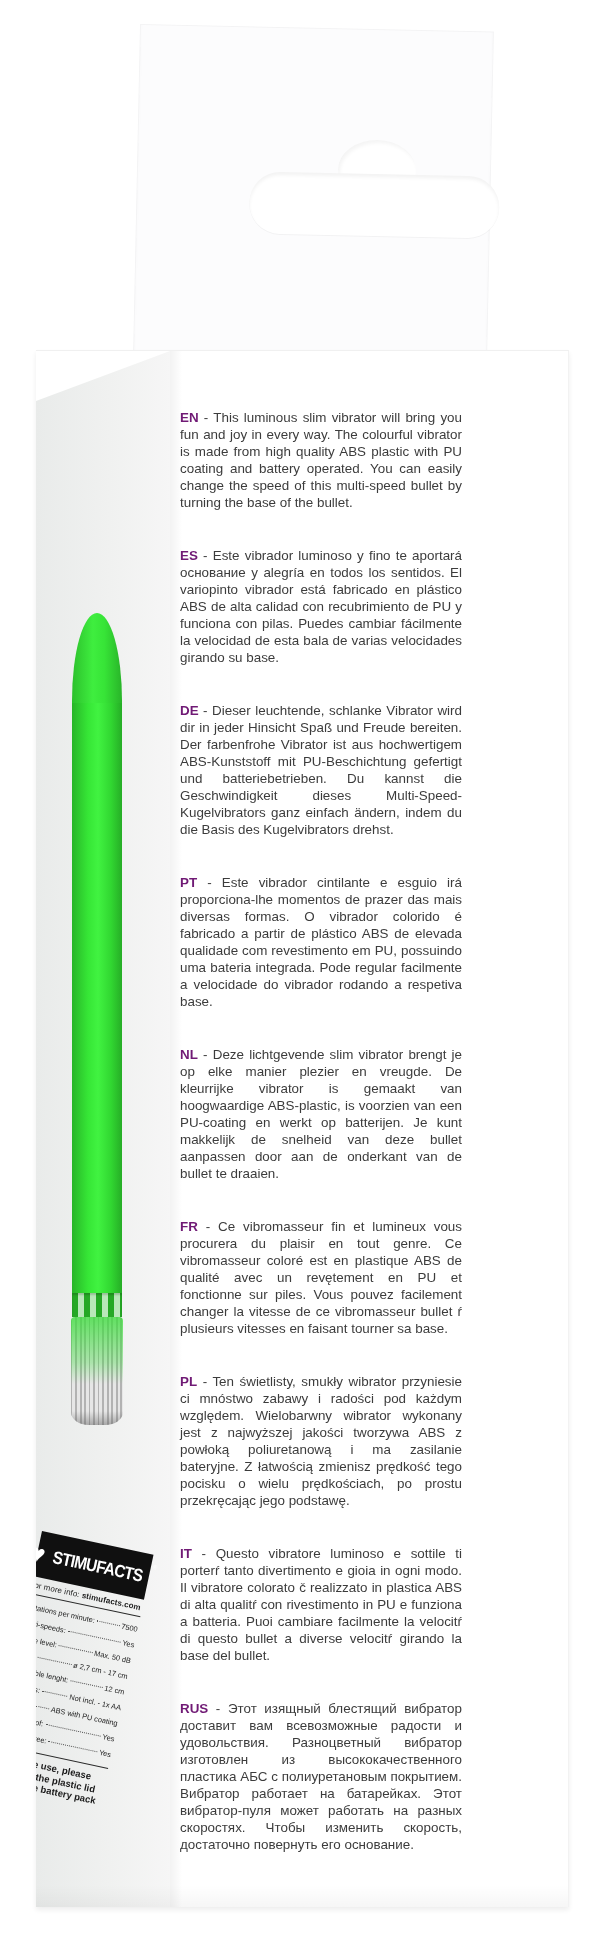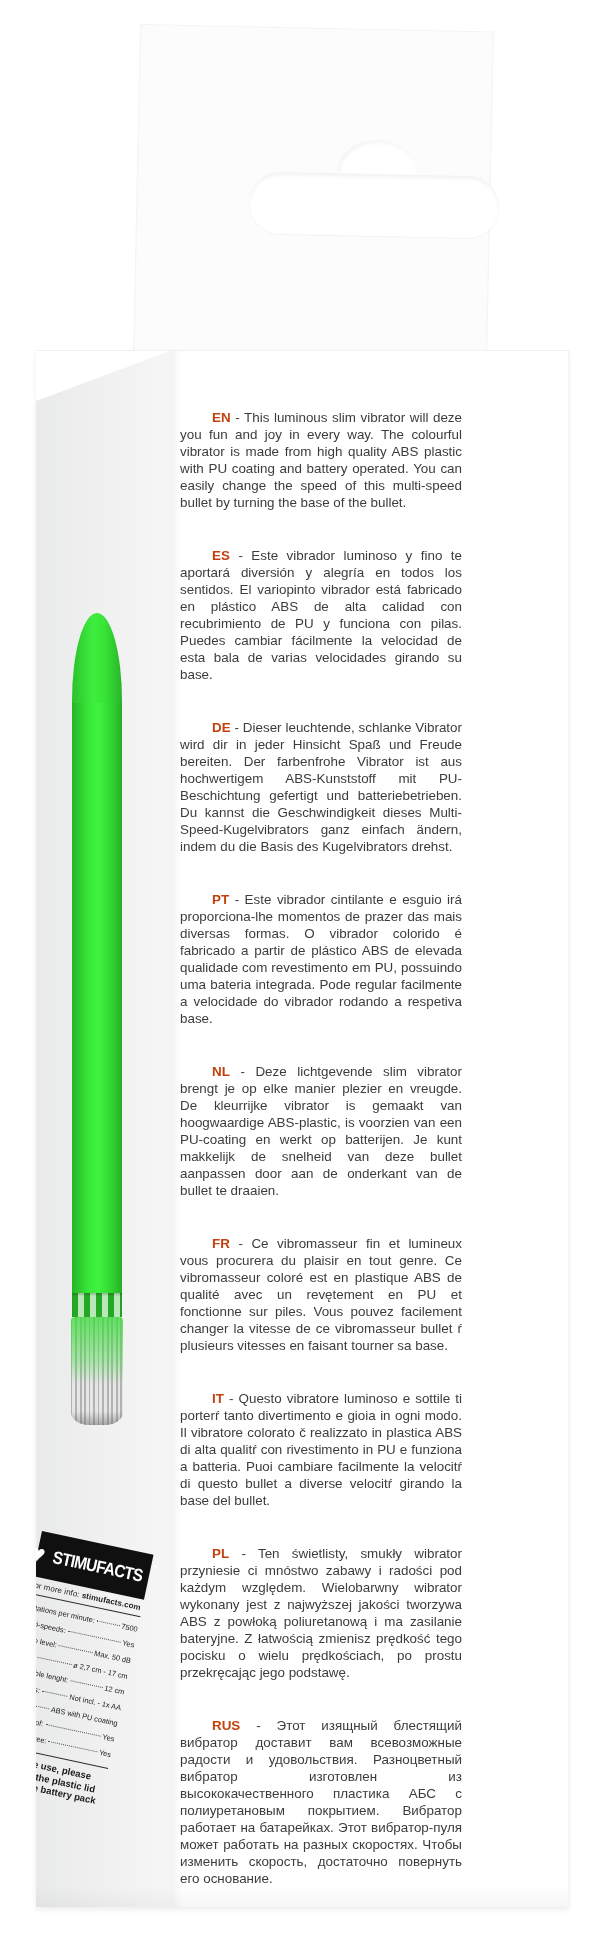--- a/index.html
+++ b/index.html
@@ -61,21 +61,21 @@
   .rule{border-top:1.4px solid #2a2a2a;margin:4px 0;}
   .specs{padding:1px 0;}
   .spec-row{display:flex;align-items:baseline;font-size:7.4px;line-height:16px;white-space:nowrap;}
   .spec-row .leader{flex:1;border-bottom:1px dotted #555;margin:0 2px;transform:translateY(-2px);}
   .spec-row .val{text-align:right;}
   .warning{font-weight:bold;font-size:9.5px;line-height:11.5px;text-align:center;margin-top:5px;}
 
   
   .copy{position:absolute;left:144px;top:58px;width:282px;color:#3c3c3c;}
   .copy p{margin:0 0 36px 0;font-size:13.4px;line-height:17px;text-align:justify;}
-  .copy b{color:#c2410c;margin-left:32px;}
+  .copy b{color:#701a75;}
 </style>
 </head>
 <body>
 
 <div class="scene">
 
   <div class="flap">
     <div class="slot-bump"></div>
     <div class="slot"></div>
   </div>
@@ -151,25 +151,25 @@
         </div>
 
         <div class="rule"></div>
         <div class="warning">Before use, please remove the plastic lid inside the battery pack</div>
       </div>
     </div>
 
     <div class="fold"></div>
 
     <div class="copy">
-      <p><b>EN</b> <span>- This luminous slim vibrator will deze you fun and joy in every way. The colourful vibrator is made from high quality ABS plastic with PU coating and battery operated. You can easily change the speed of this multi-speed bullet by turning the base of the bullet.</span></p>
-      <p><b>ES</b> <span>- Este vibrador luminoso y fino te aportará diversión y alegría en todos los sentidos. El variopinto vibrador está fabricado en plástico ABS de alta calidad con recubrimiento de PU y funciona con pilas. Puedes cambiar fácilmente la velocidad de esta bala de varias velocidades girando su base.</span></p>
+      <p><b>EN</b> <span>- This luminous slim vibrator will bring you fun and joy in every way. The colourful vibrator is made from high quality ABS plastic with PU coating and battery operated. You can easily change the speed of this multi-speed bullet by turning the base of the bullet.</span></p>
+      <p><b>ES</b> <span>- Este vibrador luminoso y fino te aportará основание y alegría en todos los sentidos. El variopinto vibrador está fabricado en plástico ABS de alta calidad con recubrimiento de PU y funciona con pilas. Puedes cambiar fácilmente la velocidad de esta bala de varias velocidades girando su base.</span></p>
       <p><b>DE</b> <span>- Dieser leuchtende, schlanke Vibrator wird dir in jeder Hinsicht Spaß und Freude bereiten. Der farbenfrohe Vibrator ist aus hochwertigem ABS-Kunststoff mit PU-Beschichtung gefertigt und batteriebetrieben. Du kannst die Geschwindigkeit dieses Multi-Speed-Kugelvibrators ganz einfach ändern, indem du die Basis des Kugelvibrators drehst.</span></p>
       <p><b>PT</b> <span>- Este vibrador cintilante e esguio irá proporciona-lhe momentos de prazer das mais diversas formas. O vibrador colorido é fabricado a partir de plástico ABS de elevada qualidade com revestimento em PU, possuindo uma bateria integrada. Pode regular facilmente a velocidade do vibrador rodando a respetiva base.</span></p>
       <p><b>NL</b> <span>- Deze lichtgevende slim vibrator brengt je op elke manier plezier en vreugde. De kleurrijke vibrator is gemaakt van hoogwaardige ABS-plastic, is voorzien van een PU-coating en werkt op batterijen. Je kunt makkelijk de snelheid van deze bullet aanpassen door aan de onderkant van de bullet te draaien.</span></p>
       <p><b>FR</b> <span>- Ce vibromasseur fin et lumineux vous procurera du plaisir en tout genre. Ce vibromasseur coloré est en plastique ABS de qualité avec un revętement en PU et fonctionne sur piles. Vous pouvez facilement changer la vitesse de ce vibromasseur bullet ŕ plusieurs vitesses en faisant tourner sa base.</span></p>
+      <p><b>PL</b> <span>- Ten świetlisty, smukły wibrator przyniesie ci mnóstwo zabawy i radości pod każdym względem. Wielobarwny wibrator wykonany jest z najwyższej jakości tworzywa ABS z powłoką poliuretanową i ma zasilanie bateryjne. Z łatwością zmienisz prędkość tego pocisku o wielu prędkościach, po prostu przekręcając jego podstawę.</span></p>
       <p><b>IT</b> <span>- Questo vibratore luminoso e sottile ti porterŕ tanto divertimento e gioia in ogni modo. Il vibratore colorato č realizzato in plastica ABS di alta qualitŕ con rivestimento in PU e funziona a batteria. Puoi cambiare facilmente la velocitŕ di questo bullet a diverse velocitŕ girando la base del bullet.</span></p>
-      <p><b>PL</b> <span>- Ten świetlisty, smukły wibrator przyniesie ci mnóstwo zabawy i radości pod każdym względem. Wielobarwny wibrator wykonany jest z najwyższej jakości tworzywa ABS z powłoką poliuretanową i ma zasilanie bateryjne. Z łatwością zmienisz prędkość tego pocisku o wielu prędkościach, po prostu przekręcając jego podstawę.</span></p>
       <p><b>RUS</b> <span>- Этот изящный блестящий вибратор доставит вам всевозможные радости и удовольствия. Разноцветный вибратор изготовлен из высококачественного пластика АБС с полиуретановым покрытием. Вибратор работает на батарейках. Этот вибратор-пуля может работать на разных скоростях. Чтобы изменить скорость, достаточно повернуть его основание.</span></p>
     </div>
 
   </div>
 </div>
 
 </body></html>

